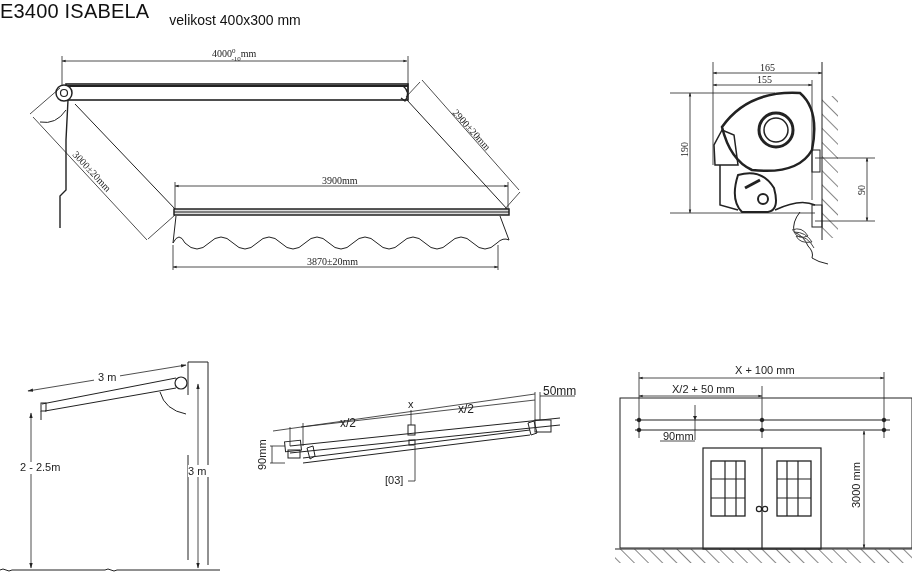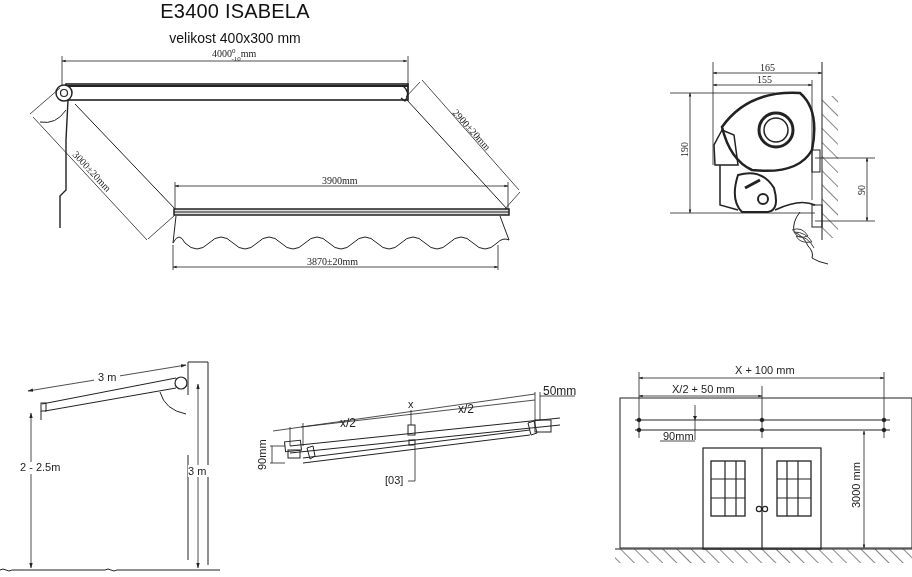--- a/index.html
+++ b/index.html
@@ -1,18 +1,18 @@
 <!DOCTYPE html>
 <html><head>
 <meta charset="utf-8">
 <style>
   html, body { margin: 0; padding: 0; background: #ffffff; }
   body { width: 912px; height: 577px; position: relative; overflow: hidden; font-family: "Liberation Sans", sans-serif; color: #111; }
-  .title { position: absolute; left: 0; width: 470px; top: 0; text-align: center; font-size: 20px; font-weight: normal; letter-spacing: 0.2px; color: #111; }
-  .subtitle { position: absolute; left: 0; width: 470px; top: 30px; text-align: center; font-size: 14px; color: #111; }
+  .title { position: absolute; left: 0; width: 470px; top: 0; font-size: 20px; font-weight: normal; letter-spacing: 0.2px; color: #111; }
+  .subtitle { position: absolute; left: 0; width: 470px; top: 12px; text-align: center; font-size: 14px; color: #111; }
   svg { position: absolute; left: 0; top: 0; }
   .dim { font-family: "Liberation Serif", serif; font-size: 10px; fill: #222; }
   .lbl { font-family: "Liberation Sans", sans-serif; font-size: 11px; fill: #222; }
   .lbl-lg { font-family: "Liberation Sans", sans-serif; font-size: 12px; fill: #222; }
 </style>
 </head>
 <body>
 
 <div class="title">E3400 ISABELA</div>
 <div class="subtitle">velikost 400x300 mm</div>

